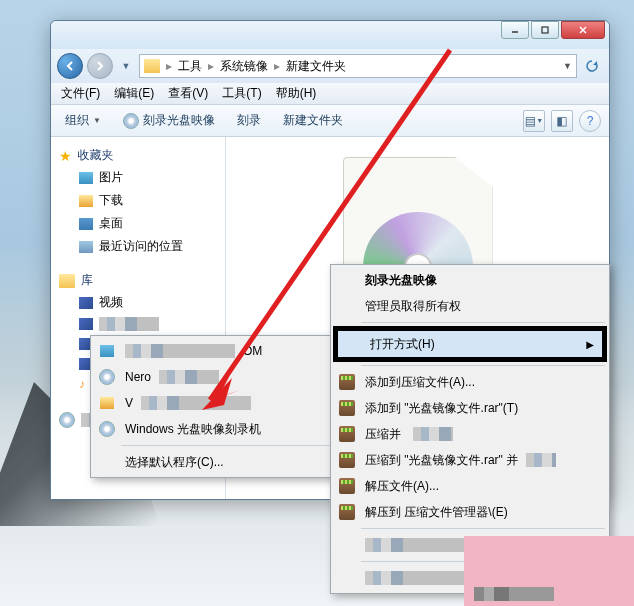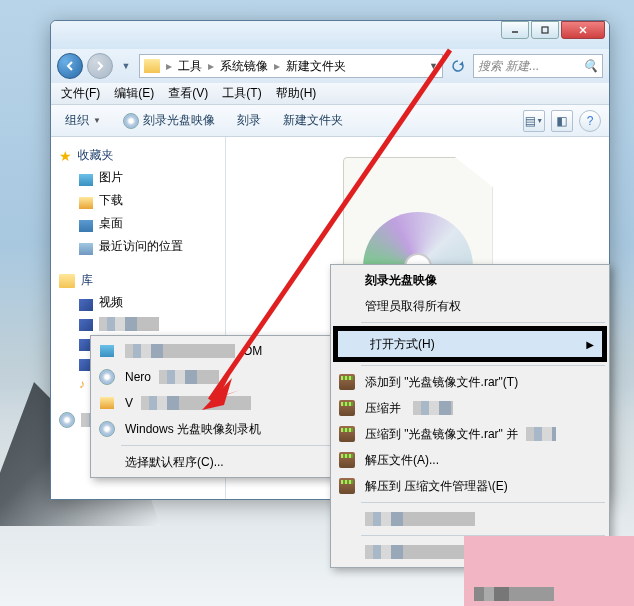--- a/index.html
+++ b/index.html
@@ -28,21 +28,21 @@
 .toolbar{height:32px;background:linear-gradient(180deg,#f8fbfe,#e8f0f8);display:flex;align-items:center;padding:0 8px;gap:10px;border-bottom:1px solid #c8d4e0}
 .toolbtn{display:flex;align-items:center;gap:4px;cursor:pointer;color:#1a3a5a;padding:2px 6px}
 .toolbtn .drop{font-size:8px;color:#555}
 .disc-icon{width:16px;height:16px;border-radius:50%;background:radial-gradient(circle,#fff 20%,#c0d0e0 40%,#a0c0e0 60%,#d0e0f0 100%);border:1px solid #8aa}
 .toolbar-right{margin-left:auto;display:flex;gap:6px}
 .toolicon{width:22px;height:22px;border:1px solid #b0c0d0;border-radius:2px;background:linear-gradient(180deg,#fff,#e0ecf4);display:flex;align-items:center;justify-content:center;color:#4a6a8a;cursor:pointer}
 .body{display:flex;height:362px}
 .sidebar{width:175px;background:#fff;border-right:1px solid #d8e0e8;padding:8px 4px;overflow:hidden}
 .side-group{margin-bottom:12px}
 .side-head{display:flex;align-items:center;gap:6px;padding:2px 4px;color:#1a3a6a;cursor:pointer}
-.side-item{display:flex;align-items:flex-end;gap:6px;padding:3px 4px 3px 24px;cursor:pointer}
+.side-item{display:flex;align-items:center;gap:6px;padding:3px 4px 3px 24px;cursor:pointer}
 .star{color:#f4b400;font-size:14px}
 .lib{width:16px;height:14px;background:linear-gradient(180deg,#ffe89c,#f4c454);border-radius:1px}
 .pic-icon{width:14px;height:12px;background:linear-gradient(180deg,#6ac0e8,#3a90c0)}
 .dl-icon{width:14px;height:12px;background:linear-gradient(180deg,#ffe89c,#e8a434)}
 .desk-icon{width:14px;height:12px;background:linear-gradient(180deg,#5a9ad0,#3a7ab0)}
 .recent-icon{width:14px;height:12px;background:linear-gradient(180deg,#a0c8e0,#7098c0)}
 .vid-icon{width:14px;height:12px;background:linear-gradient(135deg,#4a6ac0,#2a4a90)}
 .content{flex:1;background:#fff;position:relative;display:flex;justify-content:center;padding-top:20px}
 .iso-file{width:150px;height:150px;position:relative}
 .iso-paper{position:absolute;inset:0;background:#f8f8f4;border:1px solid #d0d0c8;border-radius:4px;clip-path:polygon(0 0,75% 0,100% 20%,100% 100%,0 100%)}
@@ -113,24 +113,20 @@
       <span class="crumb-sep">▸</span>
       <span class="crumb">新建文件夹</span>
       <span class="addr-drop tri">▼</span>
     </div>
     <div class="refresh">
         <svg width="14" height="14" viewBox="0 0 14 14">
           <path d="M7 2a5 5 0 1 0 4.5 2.8L10 6" fill="none" stroke="#3a7ab0" stroke-width="1.5"></path>
           <path d="M12 2v4h-4z" fill="#3a7ab0"></path>
         </svg>
       </div>
-    <div class="searchbox">
-      <span>搜索 新建...</span>
-      <span class="mag">🔍</span>
-    </div>
   </div>
 
   <div class="menubar">
     <div class="menuitem">文件(F)</div>
     <div class="menuitem">编辑(E)</div>
     <div class="menuitem">查看(V)</div>
     <div class="menuitem">工具(T)</div>
     <div class="menuitem">帮助(H)</div>
   </div>
 
@@ -270,20 +266,26 @@
   <div class="ctxitem" style="background:#d4e6f5;border:5px solid #000000">
       <span class="ico"></span>
       <span>打开方式(H)</span>
       <span class="arrow-r">▶</span>
     </div>
   <div class="ctxsep"></div>
   <div class="ctxitem">
       <span class="ico">
         <span class="rar-icon"></span>
       </span>
+      <span>添加到压缩文件(A)...</span>
+    </div>
+  <div class="ctxitem">
+      <span class="ico">
+        <span class="rar-icon"></span>
+      </span>
       <span>添加到 "光盘镜像文件.rar"(T)</span>
     </div>
   <div class="ctxitem">
       <span class="ico">
         <span class="rar-icon"></span>
       </span>
       <span>压缩并</span>
       <span class="pix" style="width:40px;margin-left:4px"></span>
     </div>
   <div class="ctxitem">

